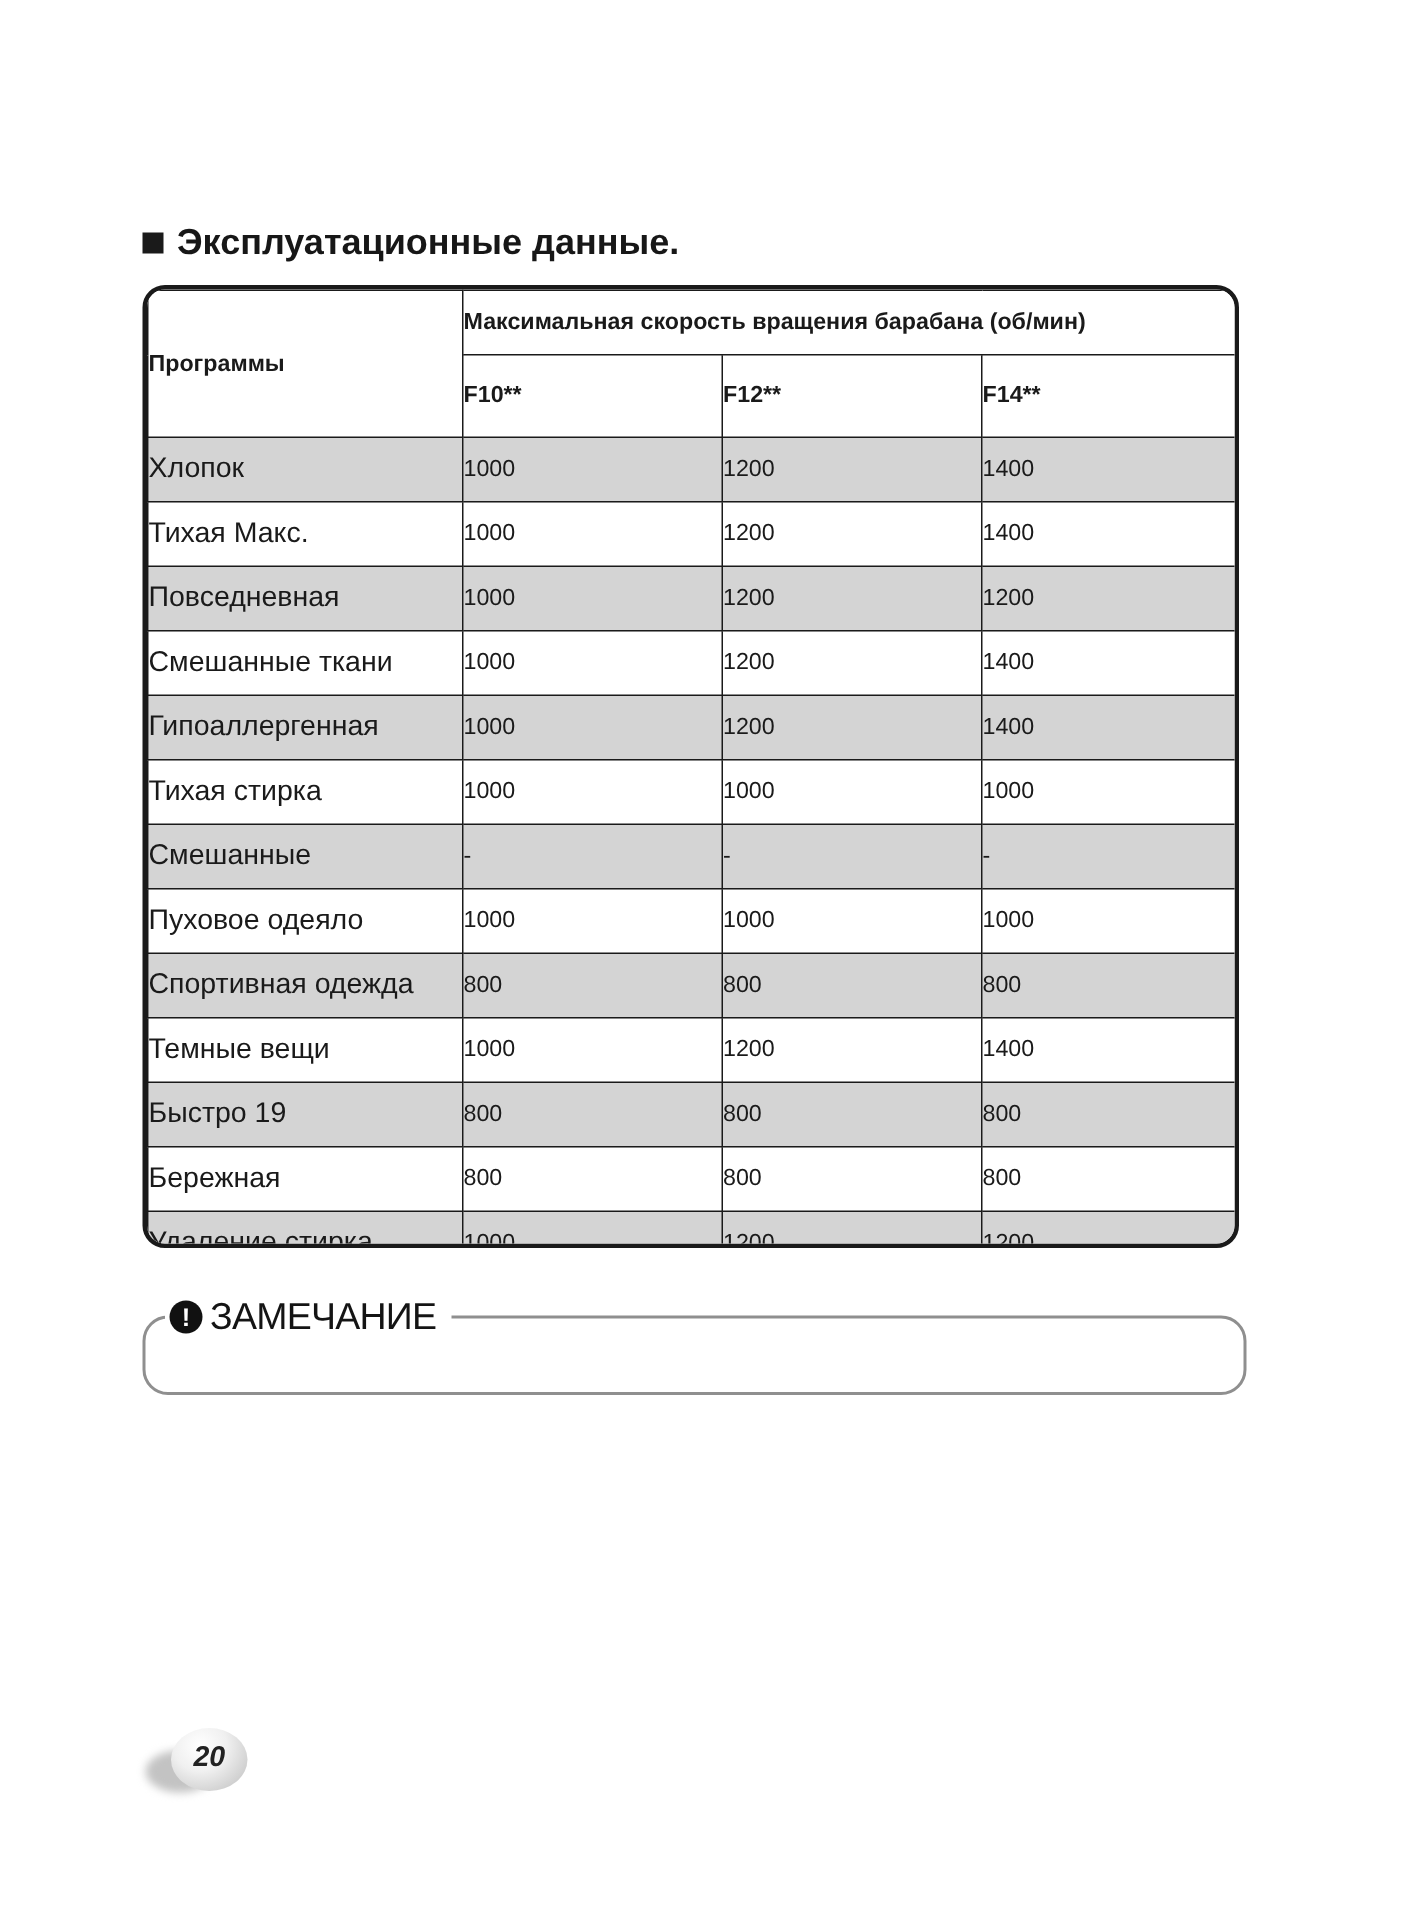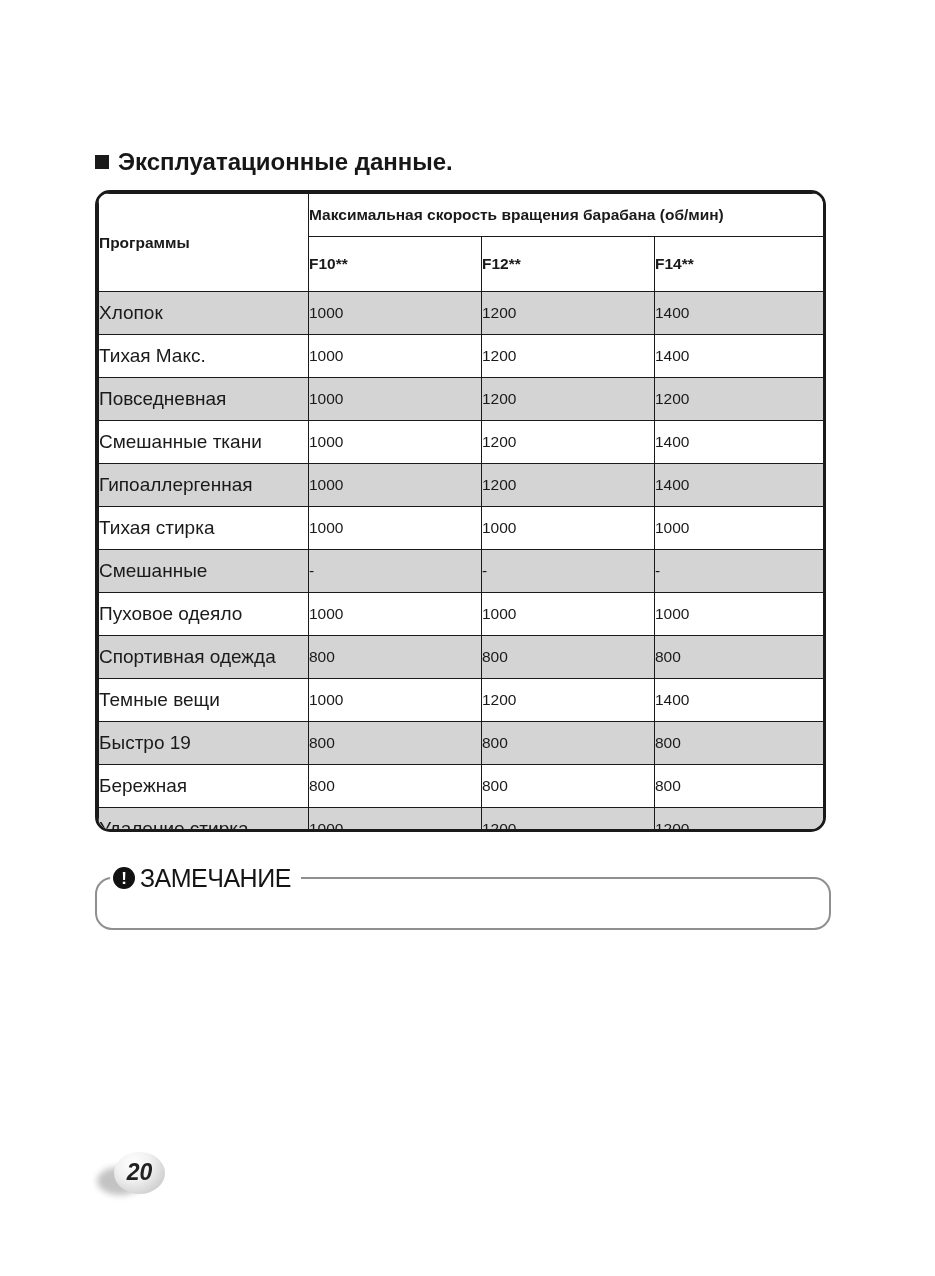--- a/index.html
+++ b/index.html
@@ -109,21 +109,21 @@
     filter: blur(3px);
   }
   .page-badge {
     position: absolute; left: 114px; top: 1152px;
     width: 51px; height: 42px;
     border-radius: 50%;
     background: radial-gradient(ellipse at 38% 28%, #ffffff 0%, #f0f0f0 40%, #c9c9c9 85%, #b5b5b5 100%);
     display: flex; align-items: center; justify-content: center;
   }
   .page-badge .page-num {
-    font-size: 23px; font-weight: bold; font-style: italic; color: #222222;
+    font-size: 19px; font-weight: bold; font-style: italic; color: #222222;
     transform: translateY(-1px);
   }
 </style>
 </head>
 <body>
 
 <div class="page">
 
 
   <div class="section-heading">

